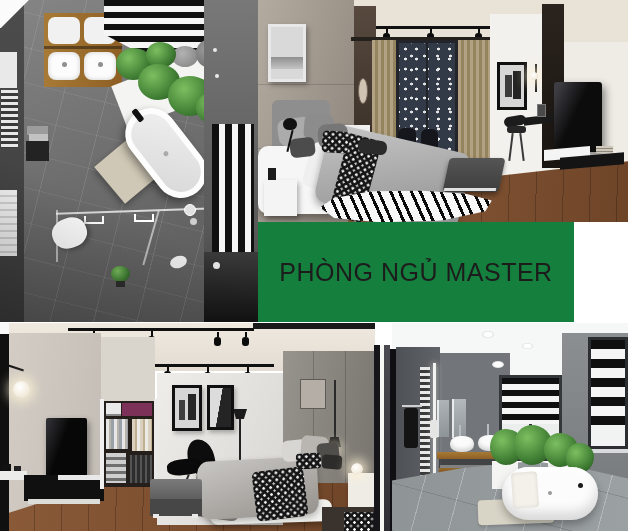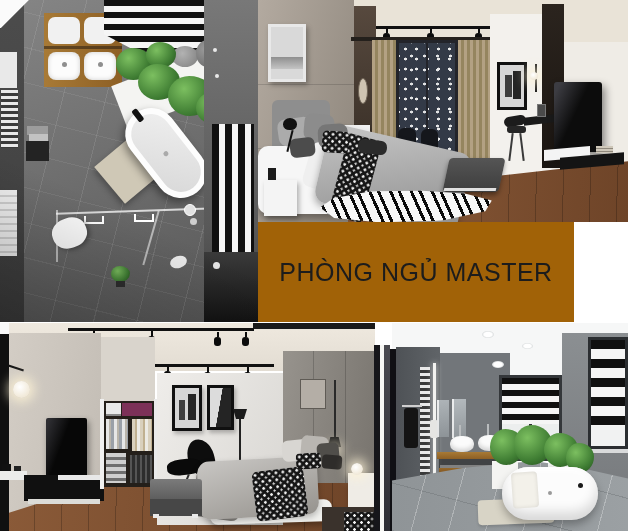--- a/index.html
+++ b/index.html
@@ -170,21 +170,21 @@
     <div class="abs" style="left:10px;top:168px;width:8px;height:12px;background:#1b1b1b;"></div>
     <div class="abs" style="left:25px;top:118px;width:14px;height:12px;border-radius:50% 50% 45% 45%;background:#111;"></div>
     <div class="abs" style="left:31px;top:130px;width:2px;height:22px;background:#111;transform:rotate(14deg);"></div>
 
     <div class="abs" style="left:188px;top:158px;width:56px;height:34px;border-radius:4px;background:linear-gradient(180deg,#555,#3d3d3d);transform:skewX(-12deg);box-shadow:0 3px 5px rgba(0,0,0,.4);"></div>
     <div class="abs" style="left:186px;top:188px;width:52px;height:3px;background:#e0e0e0;transform:skewX(-12deg);"></div>
     <div class="abs zebra" style="left:62px;top:190px;width:172px;height:32px;transform:rotate(-2deg);
          clip-path:polygon(0 45%,8% 18%,30% 0,60% 4%,85% 18%,100% 42%,96% 75%,70% 100%,34% 98%,8% 80%);"></div>
   </div>
 
-  <div class="abs caption" style="left:258px;top:222px;width:316px;height:100px;background:#a16207;">
+  <div class="abs caption" style="left:258px;top:222px;width:316px;height:100px;background:#15803d;">
     <span>PHÒNG NGỦ MASTER</span>
   </div>
 
   <div class="abs" style="left:0;top:323px;width:628px;height:208px;background:#fff;overflow:hidden;">
 
     <div class="abs" style="left:8px;top:0;width:367px;height:48px;background:linear-gradient(180deg,#efe9df,#e2dcd2);"></div>
     <div class="abs" style="left:392px;top:0;width:236px;height:54px;background:#f6f7f7;"></div>
     <div class="abs" style="left:253px;top:0;width:122px;height:6px;background:#1a1a1a;"></div>
 
     <div class="abs" style="left:68px;top:5px;width:186px;height:3px;background:#111;"></div>

